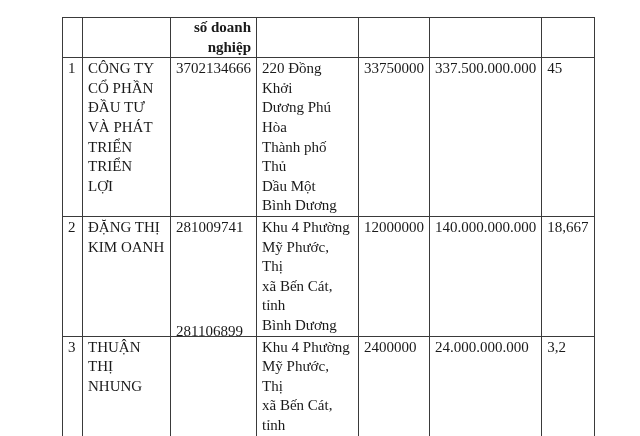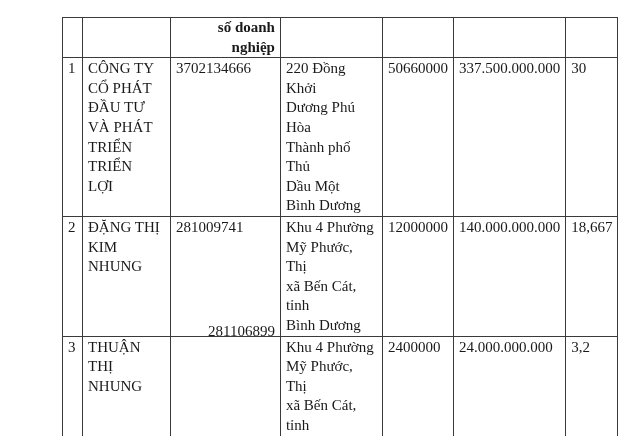--- a/index.html
+++ b/index.html
@@ -47,21 +47,21 @@
     .col-pct { width: 43px; }
 
     tr.header-row { height: 38px; }
     tr.row-1 { height: 138px; }
     tr.row-2 { height: 73px; }
     tr.row-3 { height: 74px; }
 
     td.c-center { text-align: center; }
     td.c-num { text-align: center; padding-top: 1px; }
     td.c-id-mid { vertical-align: middle; padding-top: 0; }
-    td.c-id-mid span { display: block; margin-top: -16px; margin-left: 32px; }
+    td.c-id-mid span { display: block; margin-top: -16px; }
     .line { display: block; }
   </style>
 </head>
 <body>
 
 <table class="doc-table">
   <colgroup>
     <col class="col-stt">
     <col class="col-name">
     <col class="col-id">
@@ -81,46 +81,46 @@
     <th></th>
     <th></th>
     <th></th>
     <th></th>
   </tr>
 
   <tr class="row-1">
     <td>1</td>
     <td>
       <span class="line">CÔNG TY</span>
-      <span class="line">CỔ PHÁT</span>
+      <span class="line">CỔ PHẦN</span>
       <span class="line">ĐẦU TƯ</span>
       <span class="line">VÀ PHÁT</span>
       <span class="line">TRIỂN</span>
       <span class="line">TRIỂN</span>
       <span class="line">LỢI</span>
     </td>
     <td>3702134666</td>
     <td>
       <span class="line">220 Đồng Khởi</span>
       <span class="line">Dương Phú</span>
       <span class="line">Hòa</span>
       <span class="line">Thành phố Thủ</span>
       <span class="line">Dầu Một</span>
       <span class="line">Bình Dương</span>
     </td>
-    <td class="c-num">50660000</td>
+    <td class="c-num">33750000</td>
     <td class="c-num">337.500.000.000</td>
-    <td class="c-num">30</td>
+    <td class="c-num">45</td>
   </tr>
 
   <tr class="row-2">
     <td>2</td>
     <td>
       <span class="line">ĐẶNG THỊ</span>
-      <span class="line">KIM NHUNG</span>
+      <span class="line">KIM OANH</span>
     </td>
     <td class="c-center">281009741</td>
     <td>
       <span class="line">Khu 4 Phường</span>
       <span class="line">Mỹ Phước, Thị</span>
       <span class="line">xã Bến Cát, tỉnh</span>
       <span class="line">Bình Dương</span>
     </td>
     <td class="c-num">12000000</td>
     <td class="c-num">140.000.000.000</td>

